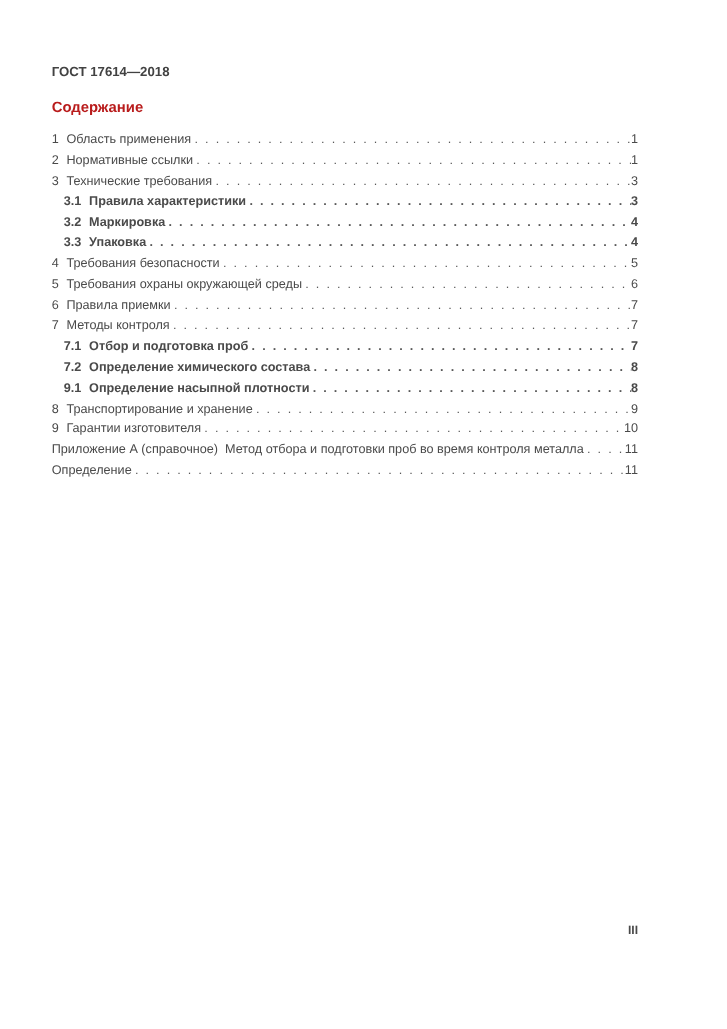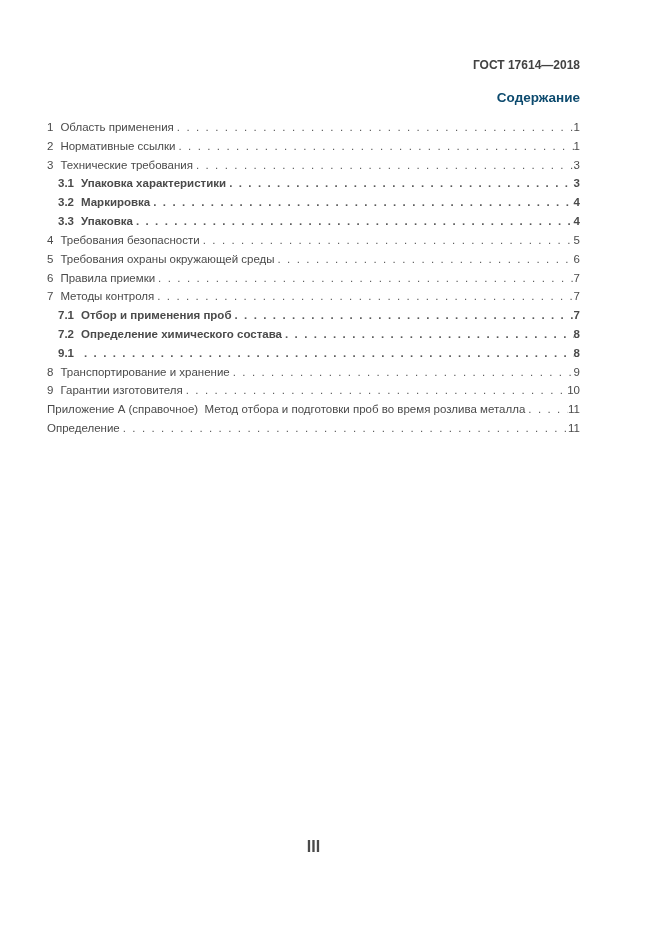--- a/index.html
+++ b/index.html
@@ -14,37 +14,37 @@
     background: #ffffff;
     font-family: "Liberation Sans", sans-serif;
     color: #474747;
     overflow: hidden;
   }
   .doc-header {
     position: absolute;
     top: 59px;
     left: 47px;
     width: 533px;
-    text-align: right;
+    text-align: left;
     font-size: 12px;
     line-height: 13px;
     font-weight: bold;
     color: #424242;
   }
   .doc-title {
     position: absolute;
     top: 90px;
     left: 47px;
     width: 533px;
     margin: 0;
-    text-align: right;
+    text-align: left;
     font-size: 13.5px;
     line-height: 16px;
     font-weight: bold;
-    color: #0c4a6e;
+    color: #b91c1c;
   }
   .toc {
     position: absolute;
     top: 118px;
     left: 47px;
     width: 533px;
   }
   .toc-row {
     display: flex;
     align-items: baseline;
@@ -84,22 +84,22 @@
   }
   .toc-page {
     flex: 0 0 auto;
     text-align: right;
   }
   .doc-footer {
     position: absolute;
     top: 840px;
     left: 47px;
     width: 533px;
-    text-align: center;
-    font-size: 16px;
+    text-align: right;
+    font-size: 11px;
     line-height: 13px;
     font-weight: bold;
     color: #4a4a4a;
   }
 </style>
 </head>
 <body>
 
 <div class="page">
 
@@ -127,21 +127,21 @@
 
     <div class="toc-row lvl1">
       <span class="toc-num">3</span>
       <span class="toc-label">Технические требования</span>
       <span class="toc-leader"></span>
       <span class="toc-page">3</span>
     </div>
 
     <div class="toc-row lvl2">
       <span class="toc-num">3.1</span>
-      <span class="toc-label">Упаковка характеристики</span>
+      <span class="toc-label">Правила характеристики</span>
       <span class="toc-leader"></span>
       <span class="toc-page">3</span>
     </div>
 
     <div class="toc-row lvl2">
       <span class="toc-num">3.2</span>
       <span class="toc-label">Маркировка</span>
       <span class="toc-leader"></span>
       <span class="toc-page">4</span>
     </div>
@@ -176,54 +176,55 @@
 
     <div class="toc-row lvl1">
       <span class="toc-num">7</span>
       <span class="toc-label">Методы контроля</span>
       <span class="toc-leader"></span>
       <span class="toc-page">7</span>
     </div>
 
     <div class="toc-row lvl2">
       <span class="toc-num">7.1</span>
-      <span class="toc-label">Отбор и применения проб</span>
+      <span class="toc-label">Отбор и подготовка проб</span>
       <span class="toc-leader"></span>
       <span class="toc-page">7</span>
     </div>
 
     <div class="toc-row lvl2">
       <span class="toc-num">7.2</span>
       <span class="toc-label">Определение химического состава</span>
       <span class="toc-leader"></span>
       <span class="toc-page">8</span>
     </div>
 
     <div class="toc-row lvl2">
       <span class="toc-num">9.1</span>
+      <span class="toc-label">Определение насыпной плотности</span>
       <span class="toc-leader"></span>
       <span class="toc-page">8</span>
     </div>
 
     <div class="toc-row lvl1">
       <span class="toc-num">8</span>
       <span class="toc-label">Транспортирование и хранение</span>
       <span class="toc-leader"></span>
       <span class="toc-page">9</span>
     </div>
 
     <div class="toc-row lvl1">
       <span class="toc-num">9</span>
       <span class="toc-label">Гарантии изготовителя</span>
       <span class="toc-leader"></span>
       <span class="toc-page">10</span>
     </div>
 
     <div class="toc-row lvl0">
-      <span class="toc-label">Приложение А (справочное)  Метод отбора и подготовки проб во время розлива металла</span>
+      <span class="toc-label">Приложение А (справочное)  Метод отбора и подготовки проб во время контроля металла</span>
       <span class="toc-leader"></span>
       <span class="toc-page">11</span>
     </div>
 
     <div class="toc-row lvl0">
       <span class="toc-label">Определение</span>
       <span class="toc-leader"></span>
       <span class="toc-page">11</span>
     </div>
 

